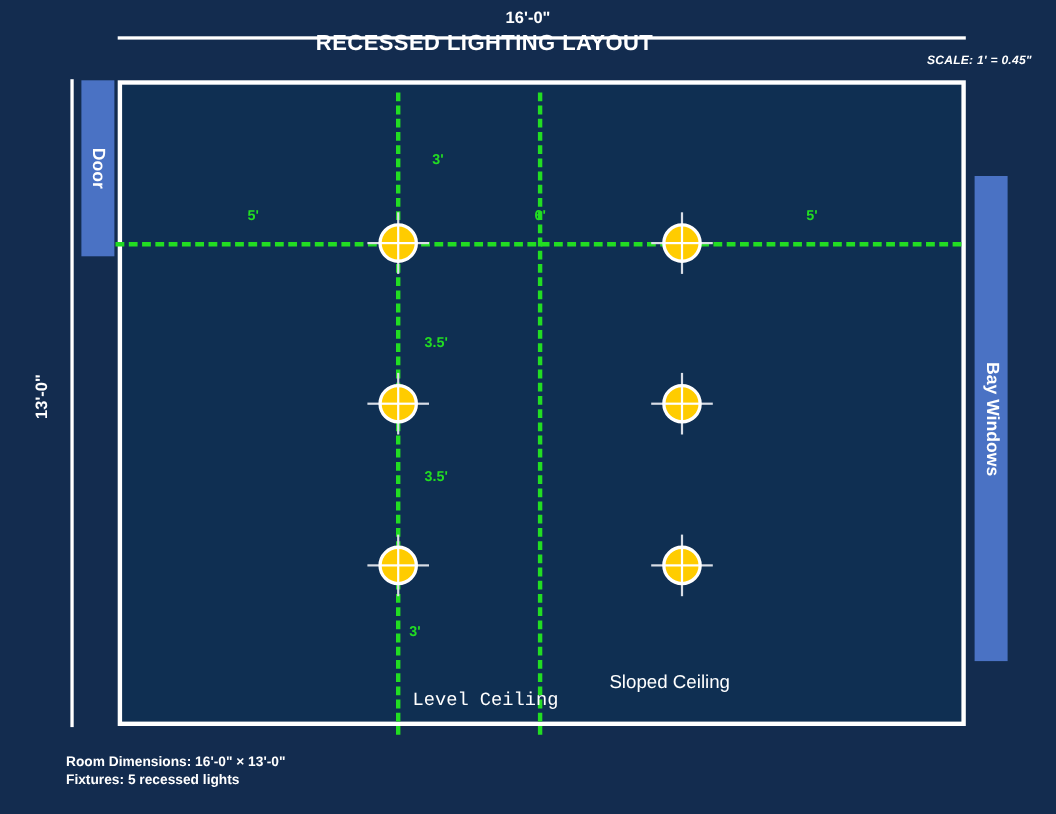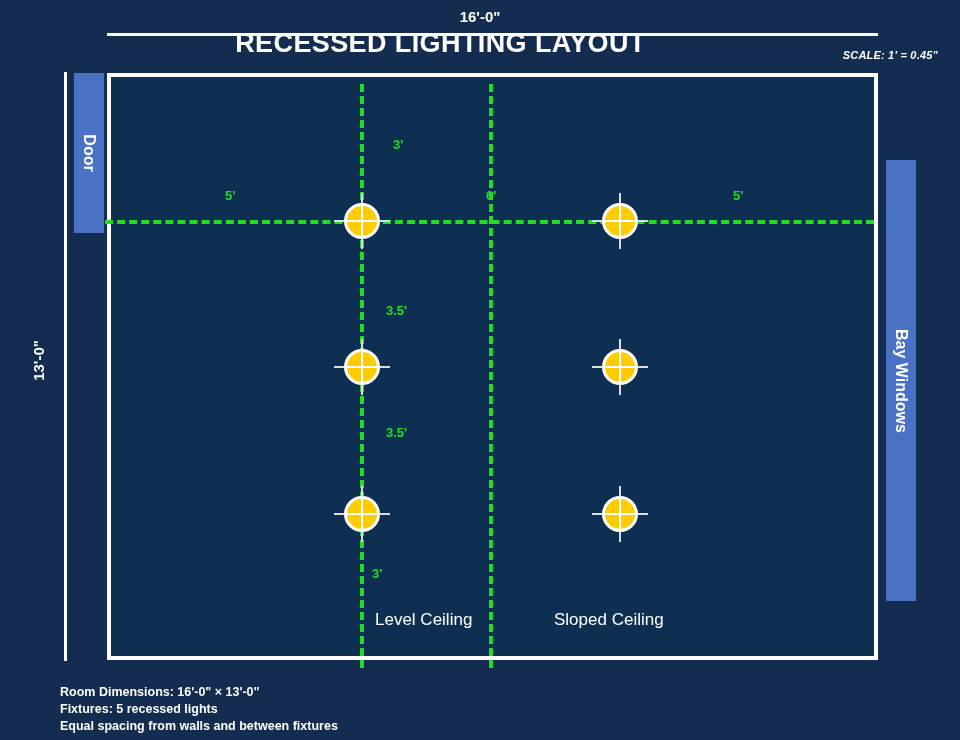--- a/index.html
+++ b/index.html
@@ -18,21 +18,21 @@
   }
 
   
   #title {
     position: absolute;
     left: 0;
     top: 28px;
     width: 881px;
     text-align: center;
     color: #ffffff;
-    font-size: 27px;
+    font-size: 20px;
     font-weight: bold;
     letter-spacing: 0.4px;
     white-space: nowrap;
   }
   #scale-note {
     position: absolute;
     right: 22px;
     top: 49px;
     color: #ffffff;
     font-size: 11px;
@@ -288,22 +288,21 @@
     <div class="cross-fg-v"></div>
   </div>
   <div class="fixture" style="left:620px; top:514px;">
     <div class="cross-h"></div>
     <div class="cross-v"></div>
     <div class="bulb"></div>
     <div class="cross-fg-h"></div>
     <div class="cross-fg-v"></div>
   </div>
 
-  <div class="zone-label" style="left:375px; top:610px;">Level Ceiling</div>
+  <div class="zone-label" style="left:375px; top:628px;font-family:Liberation Mono, monospace;">Level Ceiling</div>
   <div class="zone-label" style="left:506px; top:610px;margin-left:48px;">Sloped Ceiling</div>
 
   <div id="notes">
     <div>Room Dimensions: 16'-0" × 13'-0"</div>
     <div>Fixtures: 5 recessed lights</div>
-    <div>Equal spacing from walls and between fixtures</div>
   </div>
 
 </div>
 
 </body></html>

